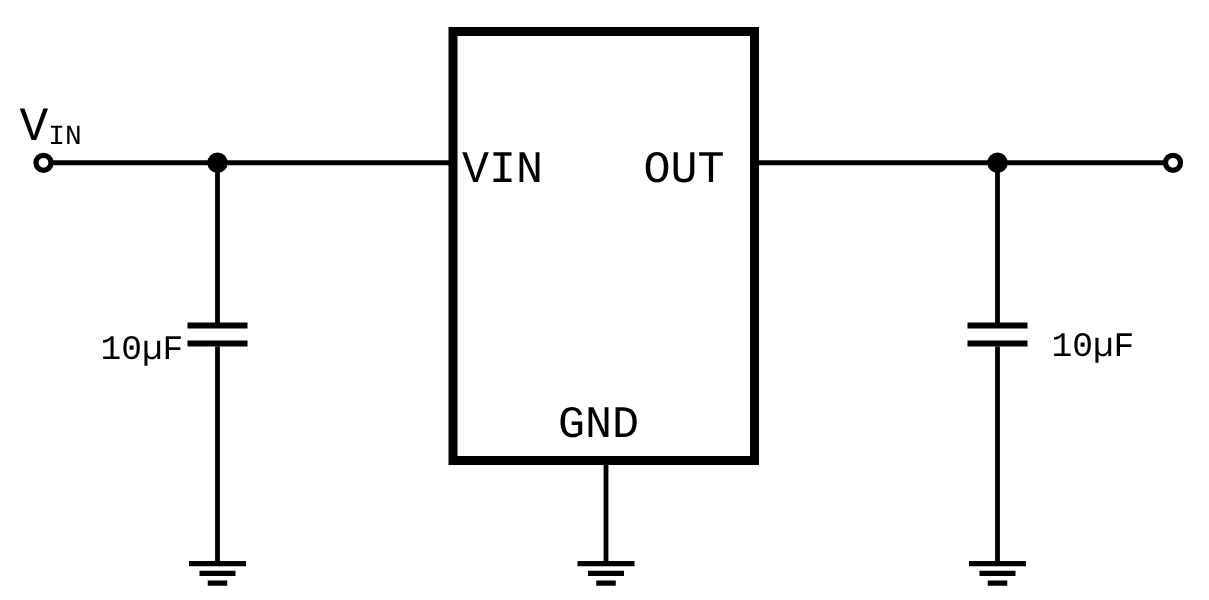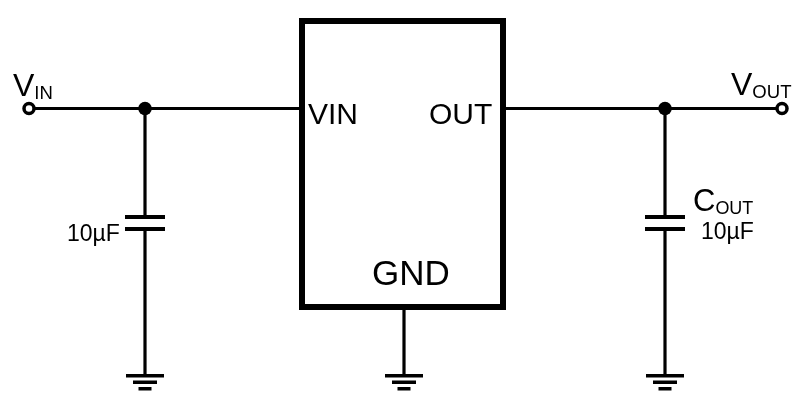--- a/index.html
+++ b/index.html
@@ -5,21 +5,21 @@
   html, body {
     margin: 0;
     padding: 0;
     background: #ffffff;
   }
   .canvas {
     position: relative;
     width: 806px;
     height: 400px;
     background: var(--bg, #ffffff);
-    font-family: Liberation Sans, sans-serif;
+    font-family: Liberation Mono, monospace;
     color: var(--line, #000000);
     overflow: hidden;
   }
   .canvas svg {
     position: absolute;
     left: 0;
     top: 0;
     color: var(--line, #000000);
   }
   .label {
@@ -33,21 +33,21 @@
     vertical-align: -0.18em;
   }
   #vin-terminal-label  { left: 13px;  top: 69px;  font-size: 32px; }
   #vout-terminal-label { left: 731px; top: 68px;  font-size: 32px; }
   #cin-label           { left: 71px;  top: 185px; font-size: 31px; }
   #cin-value           { left: 67px;  top: 222px; font-size: 23px; }
   #cout-label          { left: 693px; top: 185px; font-size: 31px; }
   #cout-value          { left: 701px; top: 220px; font-size: 23px; }
   #ic-pin-vin          { left: 308px; top: 99px;  font-size: 30px; }
   #ic-pin-out          { left: 429px; top: 99px;  font-size: 30px; }
-  #ic-pin-gnd          { left: 372px; top: 255px; font-size: 35px; }
+  #ic-pin-gnd          { left: 372px; top: 269px; font-size: 30px; }
 </style>
 </head>
 <body>
 
 <div class="canvas">
 
   <svg width="806" height="400" viewBox="0 0 806 400">
 
     <line x1="34" y1="108.5" x2="302" y2="108.5" stroke="currentColor" stroke-width="3.2"></line>
     <line x1="503" y1="108.5" x2="778" y2="108.5" stroke="currentColor" stroke-width="3.2"></line>
@@ -83,26 +83,24 @@
     <line x1="665" y1="231" x2="665" y2="376" stroke="currentColor" stroke-width="3.2"></line>
     <g>
       <rect x="646" y="374" width="38" height="3.5" fill="currentColor"></rect>
       <rect x="653" y="380.5" width="24" height="3.5" fill="currentColor"></rect>
       <rect x="658.5" y="387" width="13" height="3.5" fill="currentColor"></rect>
     </g>
   </svg>
 
   <div class="label" id="vin-terminal-label"><span>V</span><span class="sub">IN</span></div>
 
-  <div class="label" id="vout-terminal-label"><span>V</span><span class="sub">OUT</span></div>
 
 
   <div class="label" id="cin-value">10µF</div>
 
-  <div class="label" id="cout-label"><span>C</span><span class="sub">OUT</span></div>
 
   <div class="label" id="cout-value">10µF</div>
 
   <div class="label" id="ic-pin-vin">VIN</div>
   <div class="label" id="ic-pin-out">OUT</div>
   <div class="label" id="ic-pin-gnd">GND</div>
 
 </div>
 
 </body></html>

